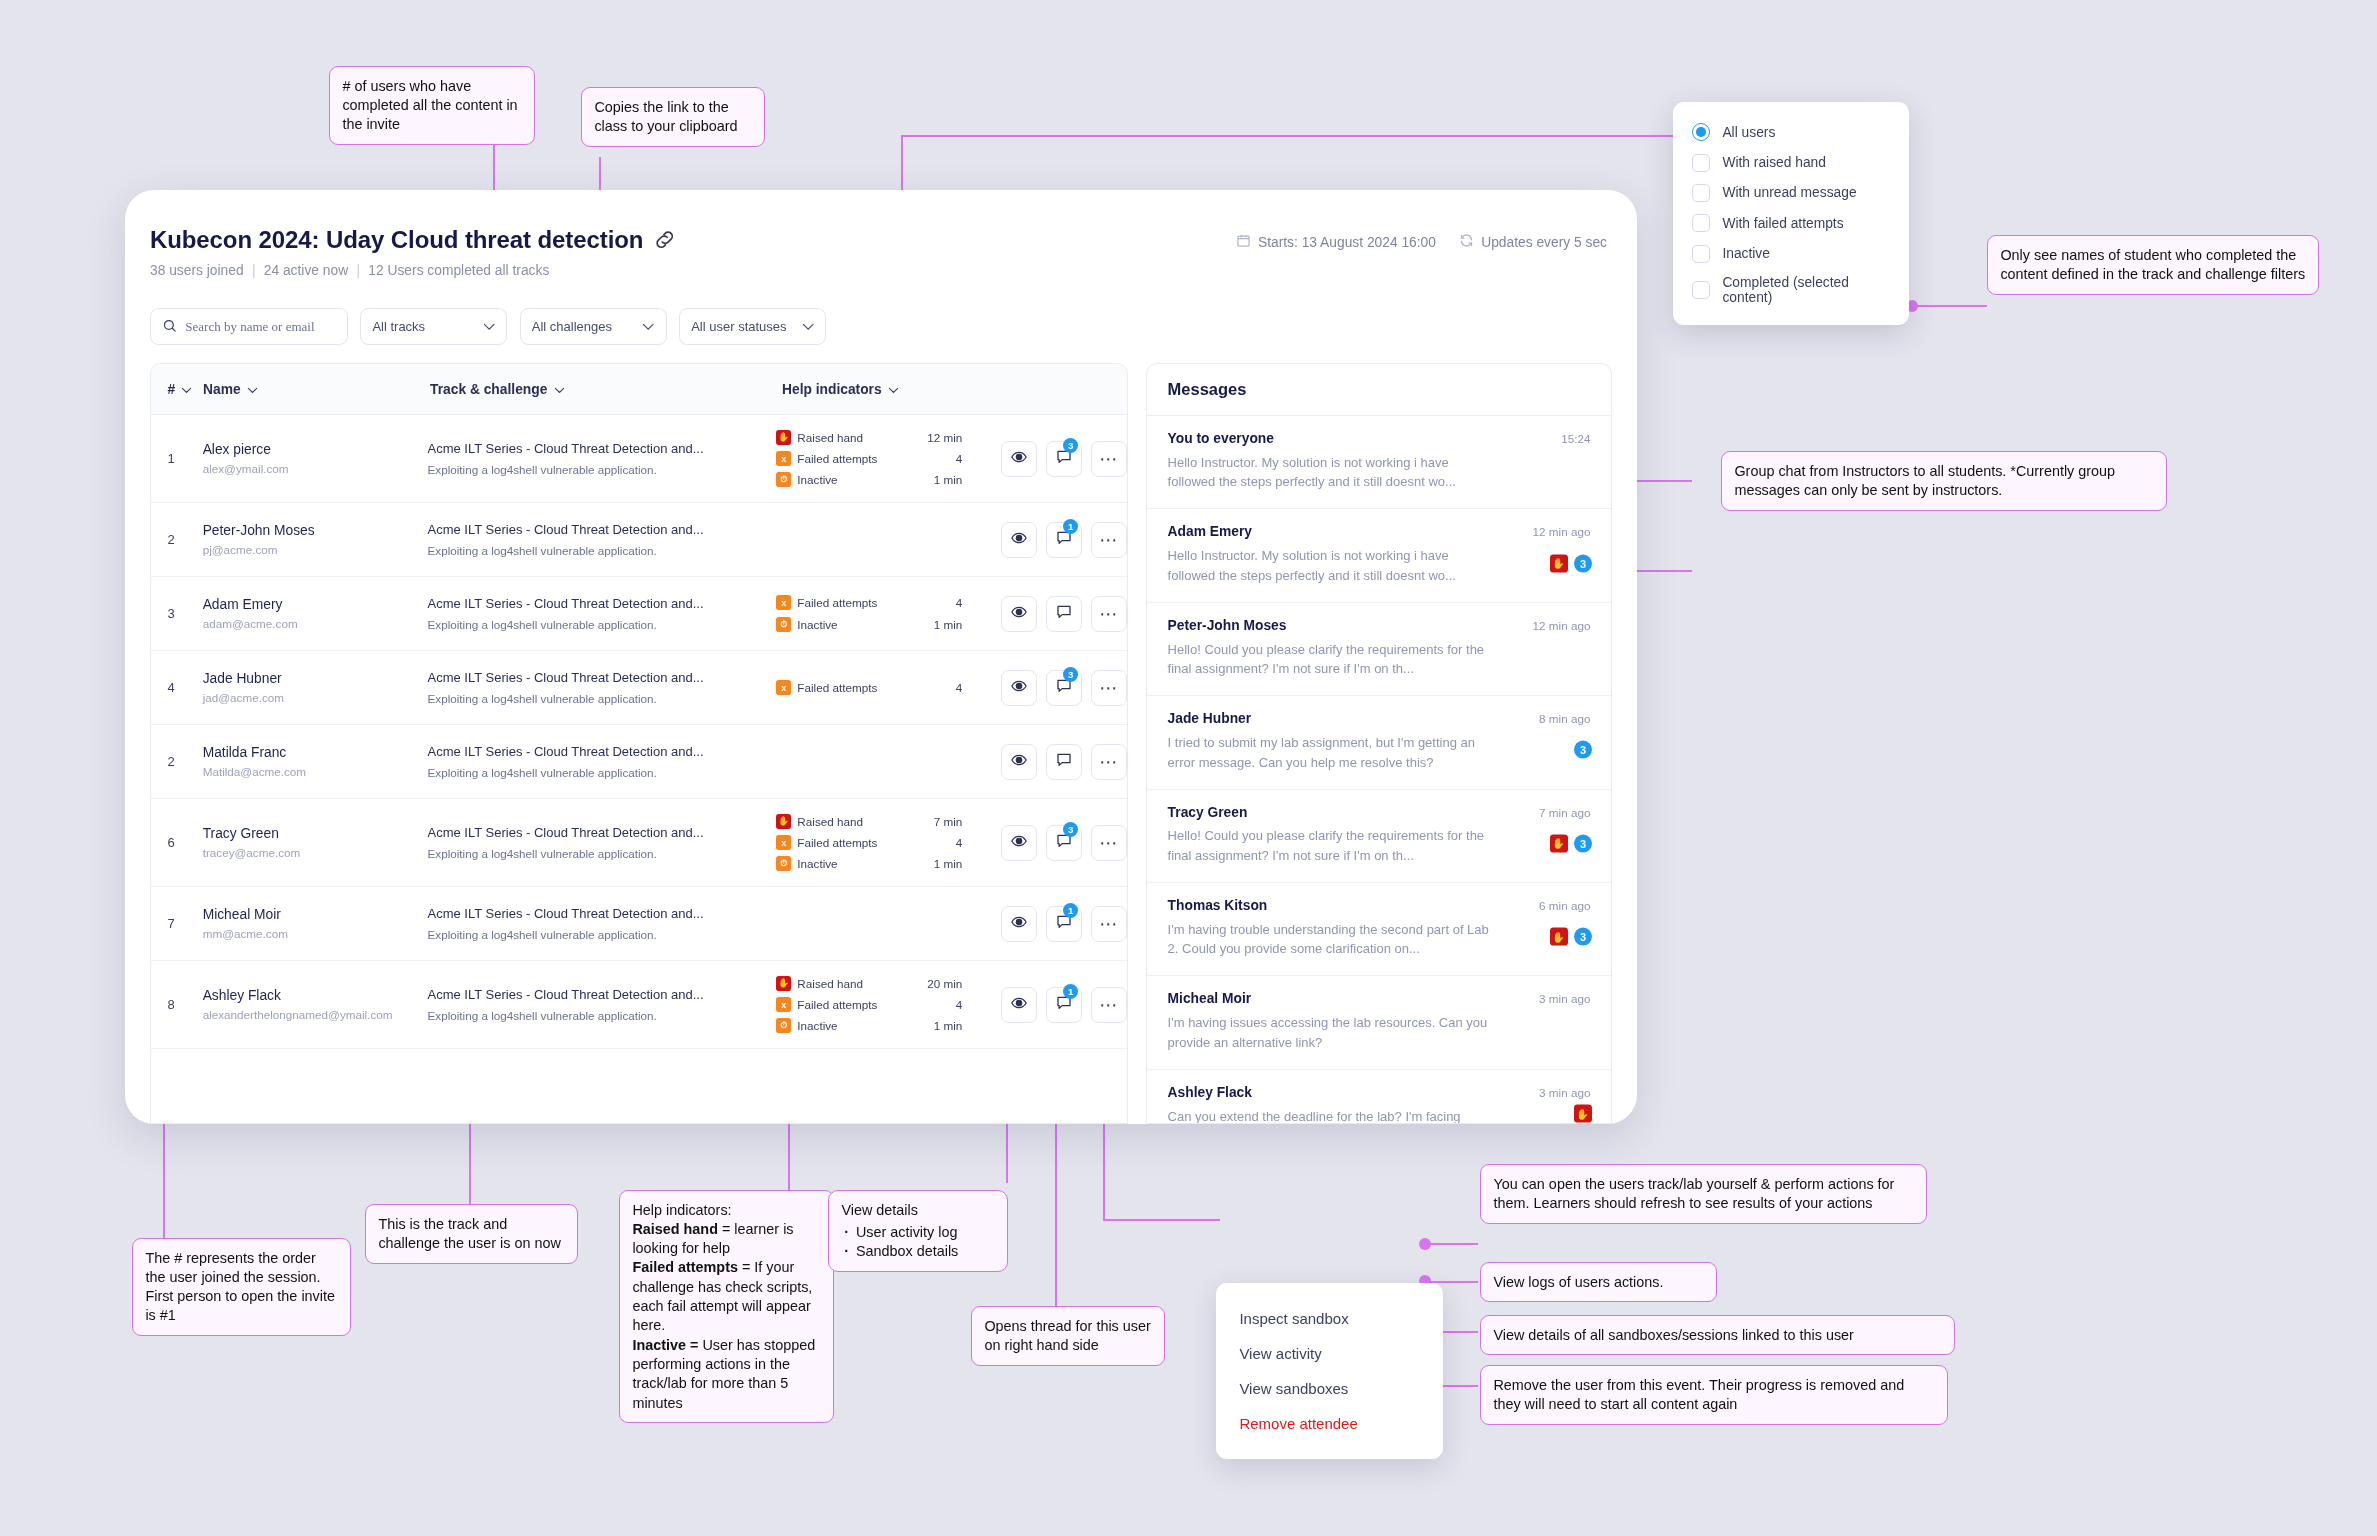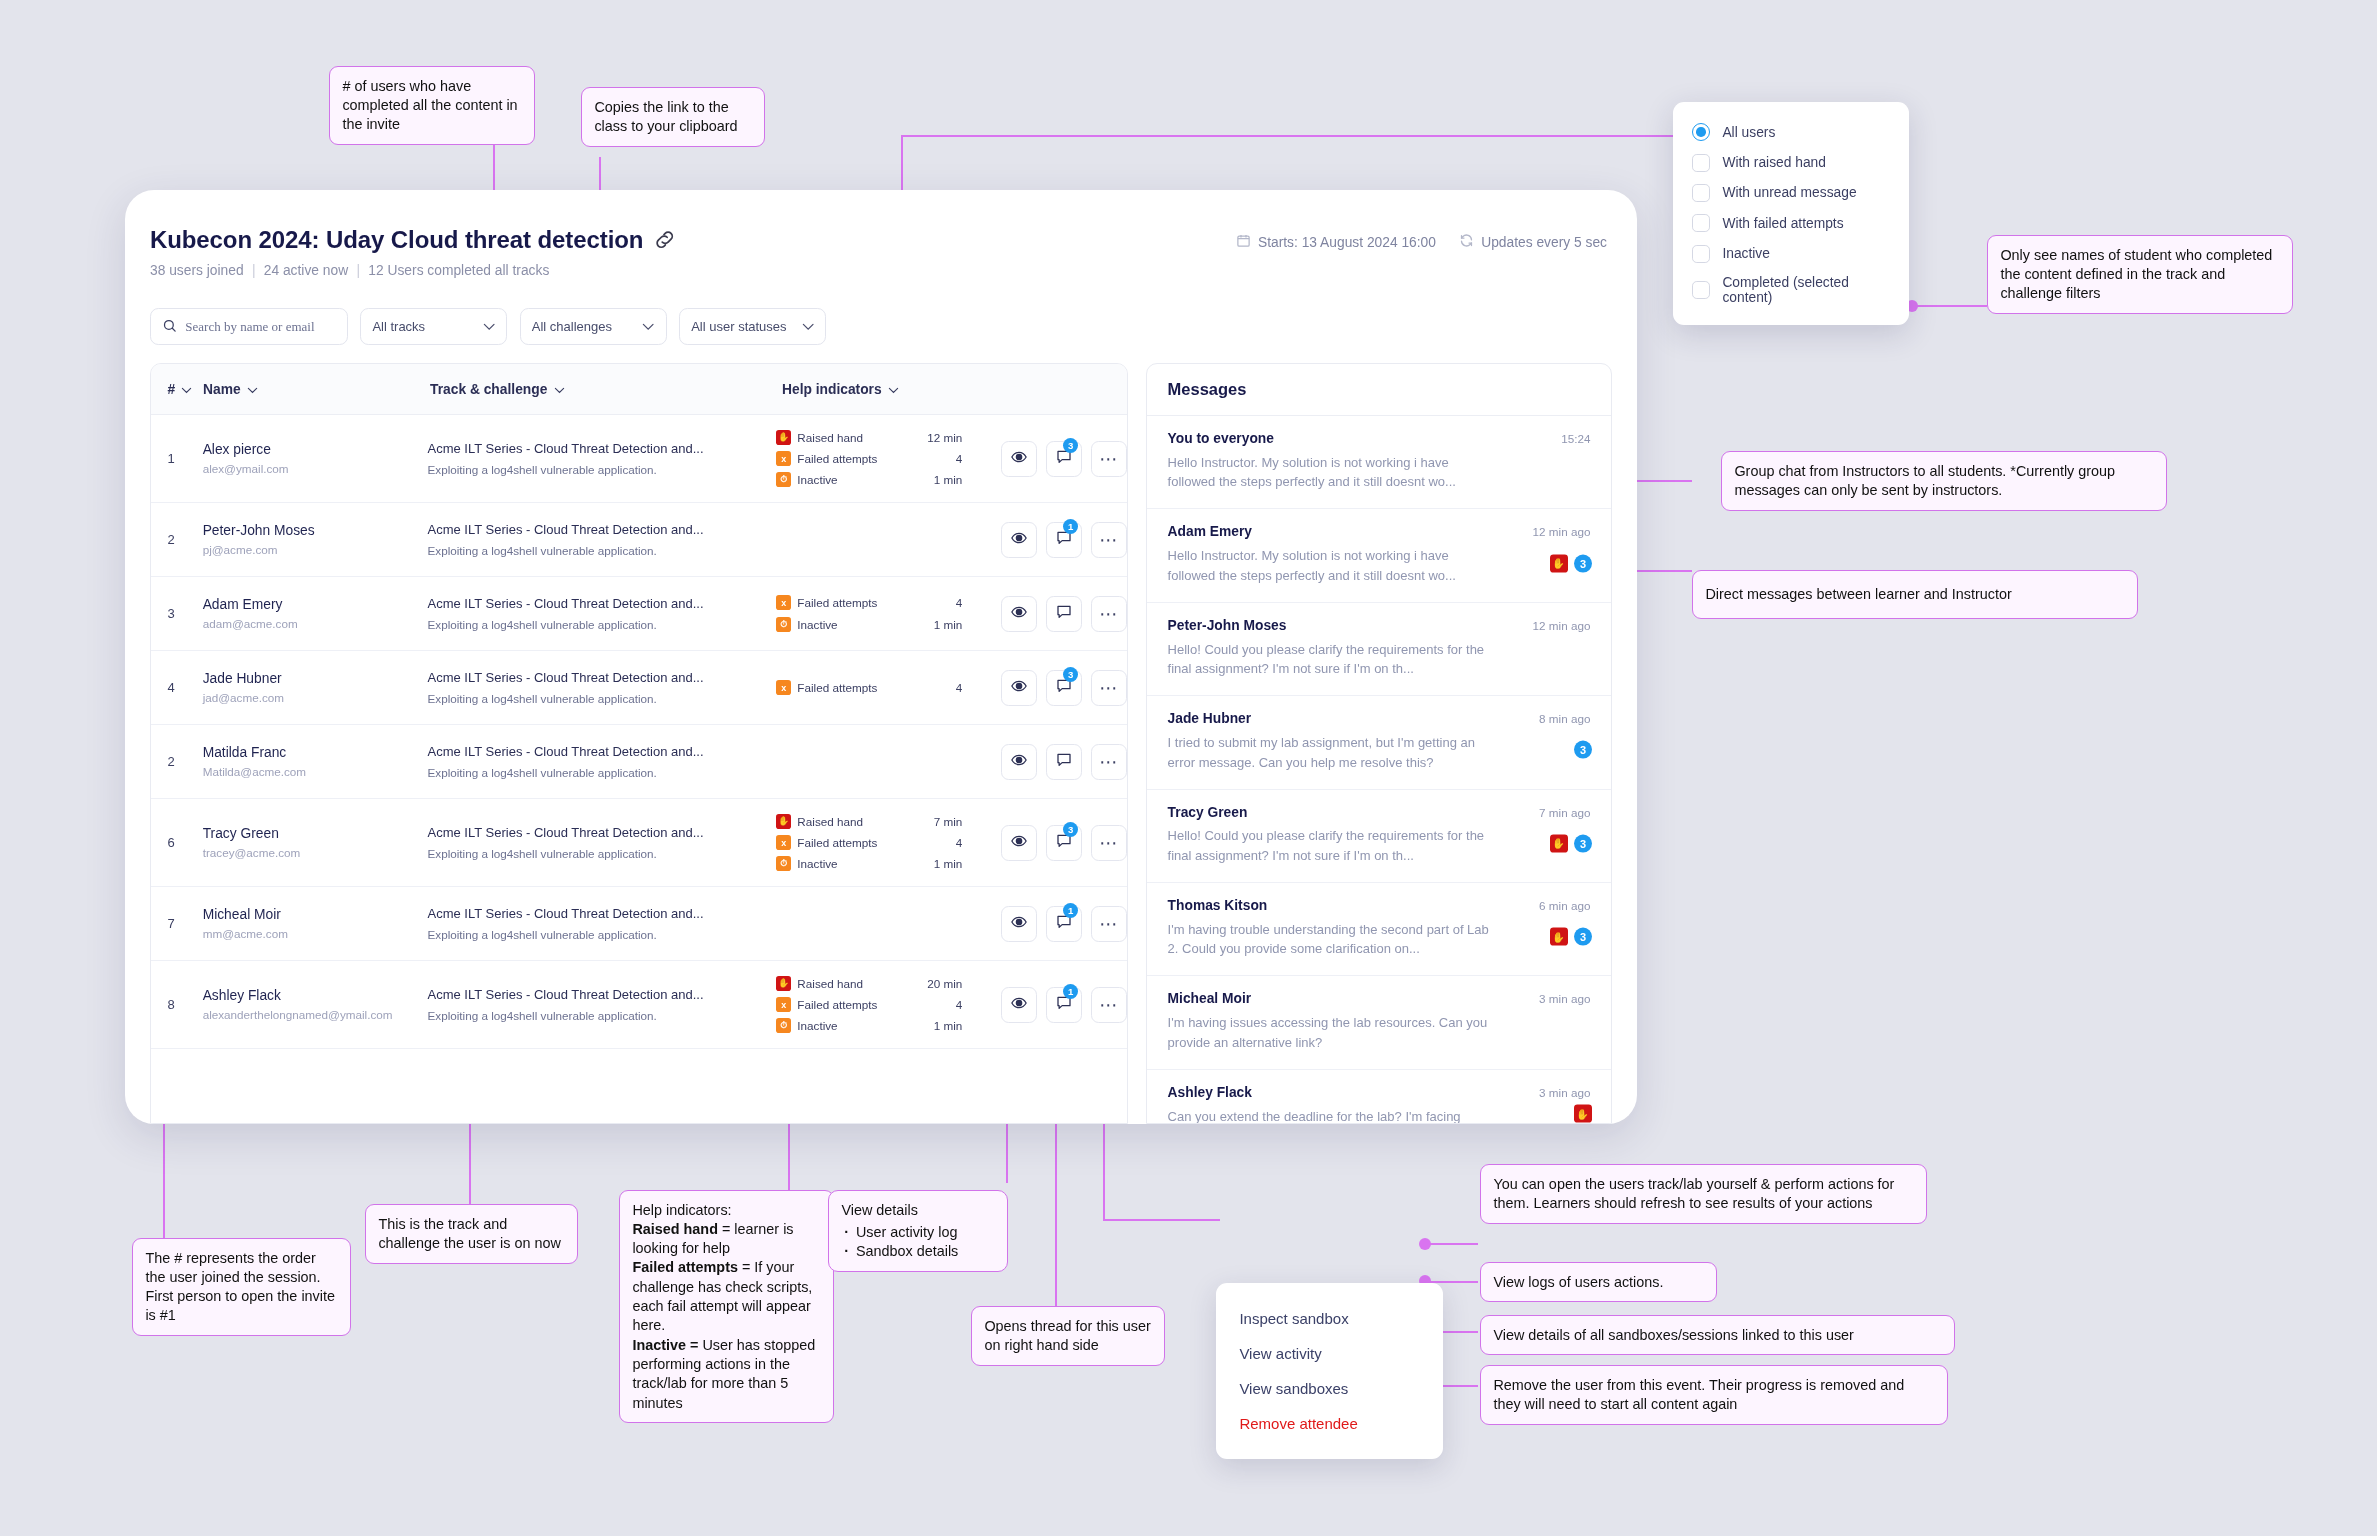--- a/index.html
+++ b/index.html
@@ -775,25 +775,24 @@
         <div class="ctx-item">View activity</div>
         <div class="ctx-item">View sandboxes</div>
         <div class="ctx-item danger">Remove attendee</div>
       </div>
   </div>
 
   <div class="note" style="left:329px;top:66px;width:206px;"># of users who have completed all the content in the invite</div>
 
   <div class="note" style="left:581px;top:87px;width:184px;">Copies the link to the class to your clipboard</div>
 
-  <div class="note" style="left:1987px;top:235px;width:306px;">Only see names of student who completed the content defined in the track and challenge filters</div>
+  <div class="note" style="left:1987px;top:235px;width:332px;">Only see names of student who completed the content defined in the track and challenge filters</div>
 
   <div class="note" style="left:1692px;top:451px;width:446px;margin-left:29px;">Group chat from Instructors to all students. *Currently group messages can only be sent by instructors.</div>
 
-  <div class="note" style="left:1692px;top:570px;width:446px;padding:13.8px 12.4px;">Direct messages between learner and Instructor</div>
 
   <div class="note" style="left:132px;top:1238px;width:219px;">The # represents the order the user joined the session. First person to open the invite is #1</div>
 
   <div class="note" style="left:365px;top:1204px;width:213px;">This is the track and challenge the user is on now</div>
 
   <div class="note" style="left:619px;top:1190px;width:215px;">
     <div>Help indicators:</div>
     <div>
       <b>Raised hand</b><span> = learner is looking for help</span>
     </div>

